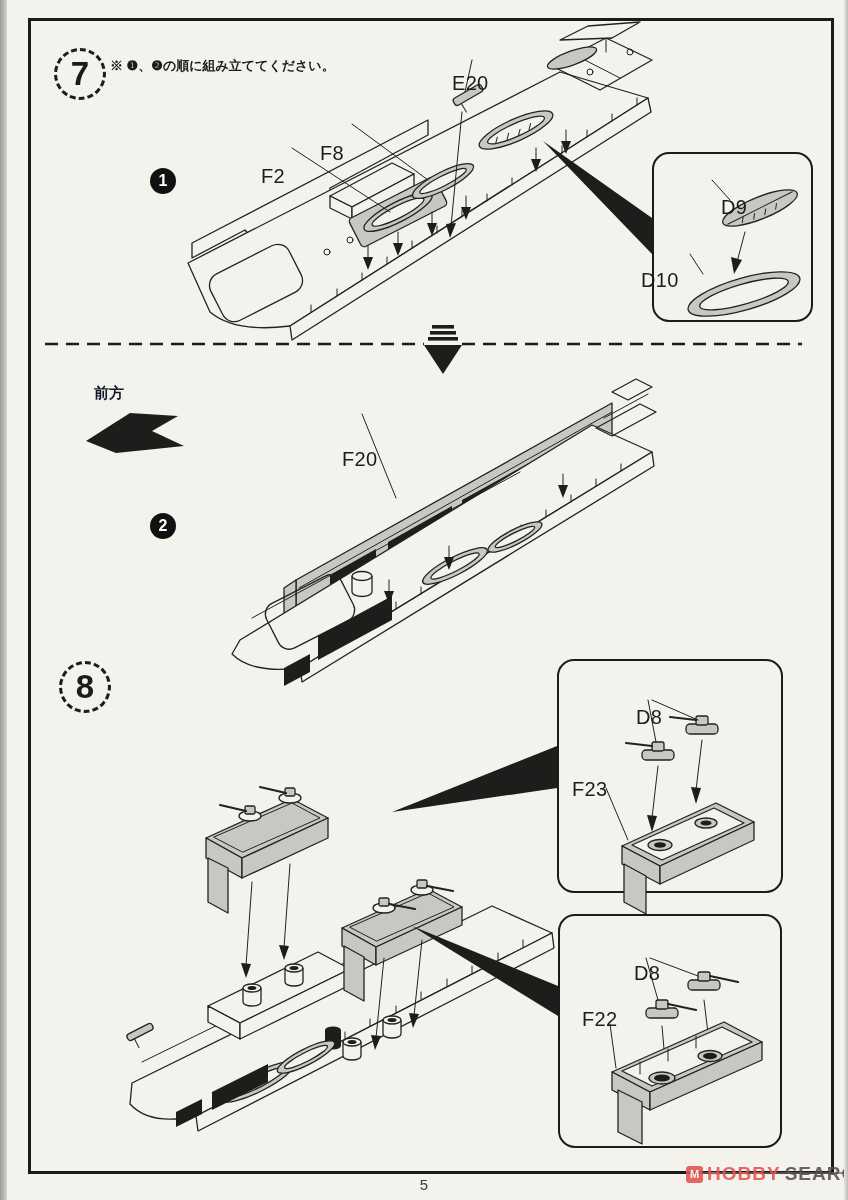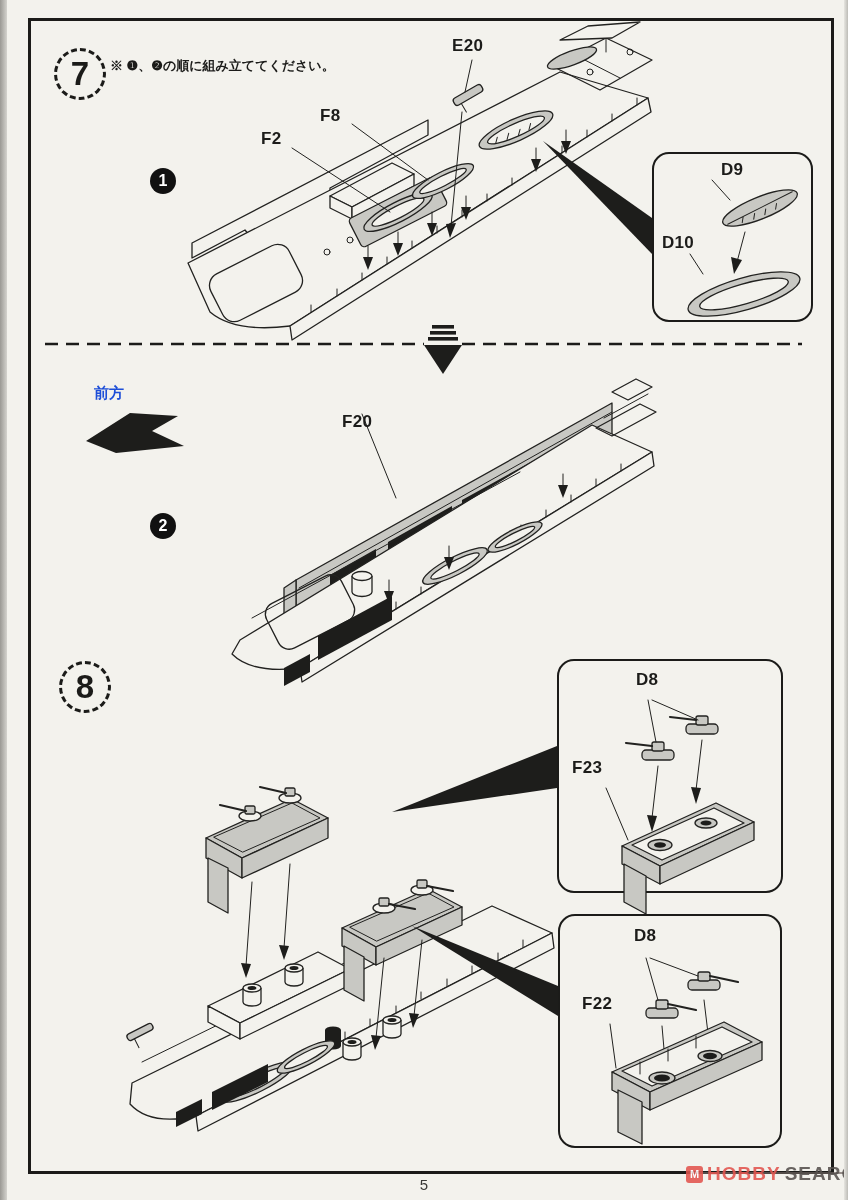--- a/index.html
+++ b/index.html
@@ -15,29 +15,29 @@
   .frame{position:absolute;left:28px;top:18px;width:806px;height:1156px;
          border:3px solid #1b1b19;box-sizing:border-box;}
   .art{position:absolute;left:0;top:0;pointer-events:none;}
   .ln{fill:none;stroke:var(--ink);stroke-width:1.3;stroke-linejoin:round;stroke-linecap:round;}
   .thin{fill:none;stroke:var(--ink);stroke-width:1;stroke-linejoin:round;stroke-linecap:round;}
   .pf{fill:var(--paper);stroke:var(--ink);stroke-width:1.3;stroke-linejoin:round;}
   .part{fill:var(--part);stroke:var(--ink);stroke-width:1.3;stroke-linejoin:round;}
   .dk{fill:var(--dark);stroke:none;}
   .gun{fill:none;stroke:var(--ink);stroke-width:2.2;stroke-linecap:round;}
   .dash{fill:none;stroke:#1b1b19;stroke-width:2.4;stroke-dasharray:13 8;}
-  .plabel{position:absolute;font-size:17px;font-weight:700;color:#1c1c1a;letter-spacing:0.3px;}
+  .plabel{position:absolute;font-size:20px;font-weight:400;color:#1c1c1a;letter-spacing:0.3px;margin-top:36px;}
   .badge{position:absolute;width:52px;height:52px;border:3.5px dashed #1b1b19;border-radius:50%;
          display:flex;align-items:center;justify-content:center;
          font-size:33px;font-weight:800;color:#1b1b19;box-sizing:border-box;}
   .substep{position:absolute;width:26px;height:26px;border-radius:50%;background:#111;
            color:#fff;display:flex;align-items:center;justify-content:center;
            font-size:16px;font-weight:700;}
   .note{position:absolute;left:110px;top:57px;font-size:13px;font-weight:700;color:#1b1b19;}
-  .dirlabel{position:absolute;left:94px;top:384px;font-size:15px;font-weight:700;color:#1d4ed8;}
+  .dirlabel{position:absolute;left:94px;top:384px;font-size:15px;font-weight:700;color:#0f172a;}
   .inset{position:absolute;border:2.6px solid #1b1b19;border-radius:17px;box-sizing:border-box;background:transparent;}
   .pagenum{position:absolute;left:0;top:1176px;width:848px;text-align:center;
            font-size:15px;color:#3a3a38;}
   .brand{position:absolute;left:686px;top:1163px;display:flex;align-items:center;gap:4px;opacity:0.88;}
   .brand .mark{width:17px;height:17px;background:#e2544e;border-radius:3px;color:#fff;
                display:flex;align-items:center;justify-content:center;font-size:11px;font-weight:800;}
   .brand .w1{font-size:19px;font-weight:800;color:#e2544e;letter-spacing:1px;}
   .brand .w2{font-size:19px;font-weight:800;color:#55504d;letter-spacing:1px;}
   .brand-line{position:absolute;left:690px;top:1172px;width:156px;height:1.6px;background:#6b615e;opacity:.7;}
 </style>
@@ -349,26 +349,26 @@
     <span>1</span>
   </div>
   <div class="substep" style="left:150px;top:513px;">
     <span>2</span>
   </div>
 
   <span class="plabel" style="left:452px;top:36px;">E20</span>
   <span class="plabel" style="left:320px;top:106px;">F8</span>
   <span class="plabel" style="left:261px;top:129px;">F2</span>
   <span class="plabel" style="left:721px;top:160px;">D9</span>
-  <span class="plabel" style="left:662px;top:233px;">D10</span>
+  <span class="plabel" style="left:641px;top:233px;">D10</span>
   <span class="plabel" style="left:342px;top:412px;">F20</span>
   <span class="plabel" style="left:636px;top:670px;">D8</span>
-  <span class="plabel" style="left:572px;top:758px;">F23</span>
+  <span class="plabel" style="left:572px;top:742px;">F23</span>
   <span class="plabel" style="left:634px;top:926px;">D8</span>
-  <span class="plabel" style="left:582px;top:994px;">F22</span>
+  <span class="plabel" style="left:582px;top:972px;">F22</span>
 
   <div class="pagenum">5</div>
   <div class="brand-line"></div>
   <div class="brand">
     <span class="mark">M</span>
     <span class="w1">HOBBY</span>
     <span class="w2">SEARCH</span>
   </div>
 
   <div class="scan-strip left"></div>

